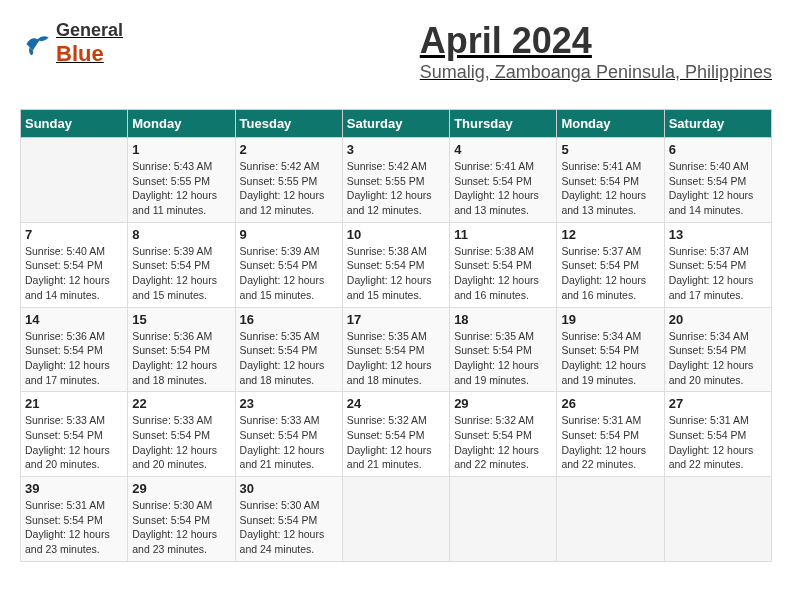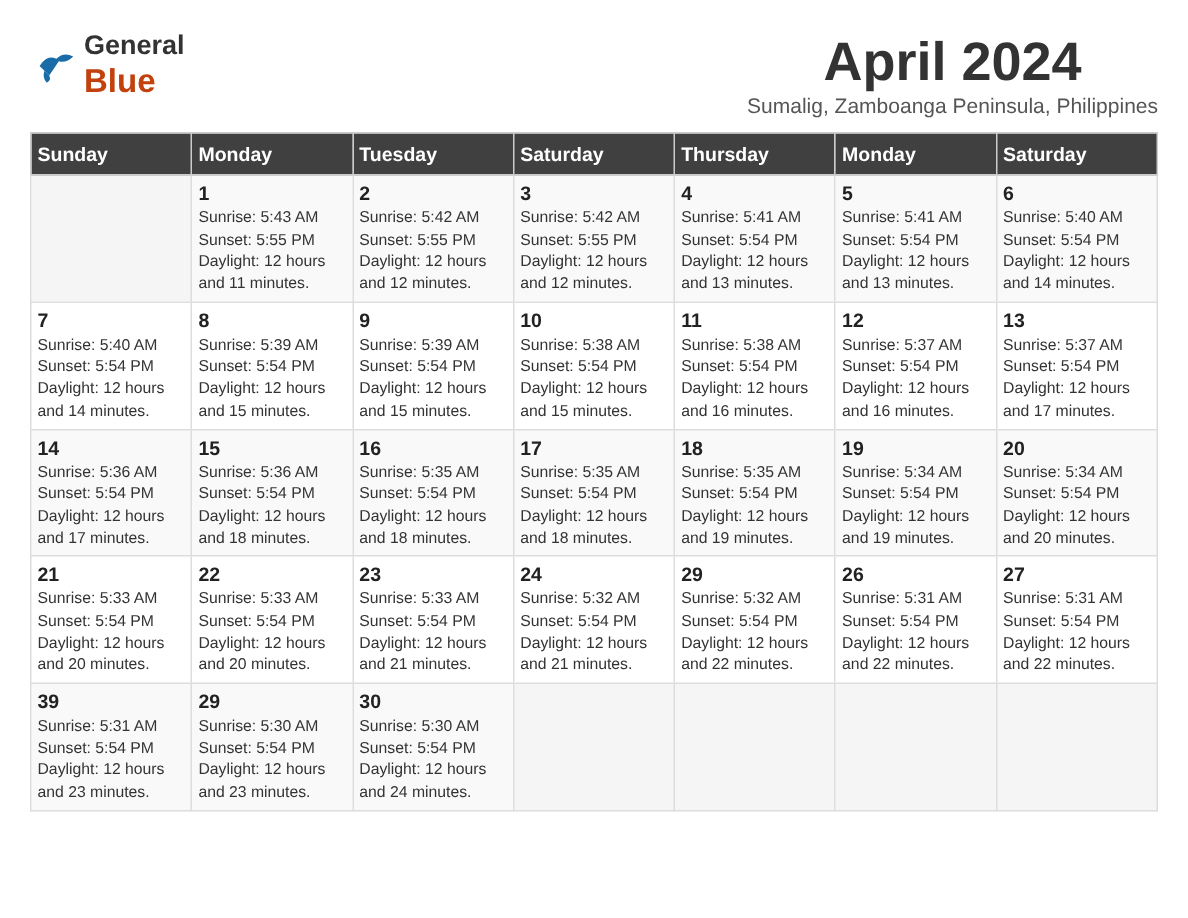--- a/index.html
+++ b/index.html
@@ -7,50 +7,51 @@
       font-family: Arial, sans-serif;
       background: #fff;
       width: 792px;
       min-height: 612px;
       padding: 20px;
     }
     .header {
       display: flex;
       justify-content: space-between;
       align-items: flex-start;
-      margin-bottom: 10px;
+      margin-bottom: 26px;
+      text-decoration: underline;
     }
     .logo {
       display: flex;
       align-items: center;
       gap: 4px;
     }
     .logo-icon {
       width: 32px;
       height: 32px;
     }
     .title-block {
-      text-align: center;
+      text-align: left;
     }
     .month-title {
       font-size: 36px;
       font-weight: bold;
       color: #333;
     }
     .subtitle {
-      font-size: 14px;
+      font-size: 18px;
       color: #555;
     }
     table {
       width: 100%;
       border-collapse: collapse;
       font-size: 11px;
     }
     thead tr th {
-      background-color: #404040;
+      background-color: #0f766e;
       color: #fff;
       padding: 6px 4px;
       text-align: left;
       font-size: 13px;
       font-weight: bold;
       border: 1px solid #ccc;
     }
     tbody tr td {
       border: 1px solid #ddd;
       vertical-align: top;

